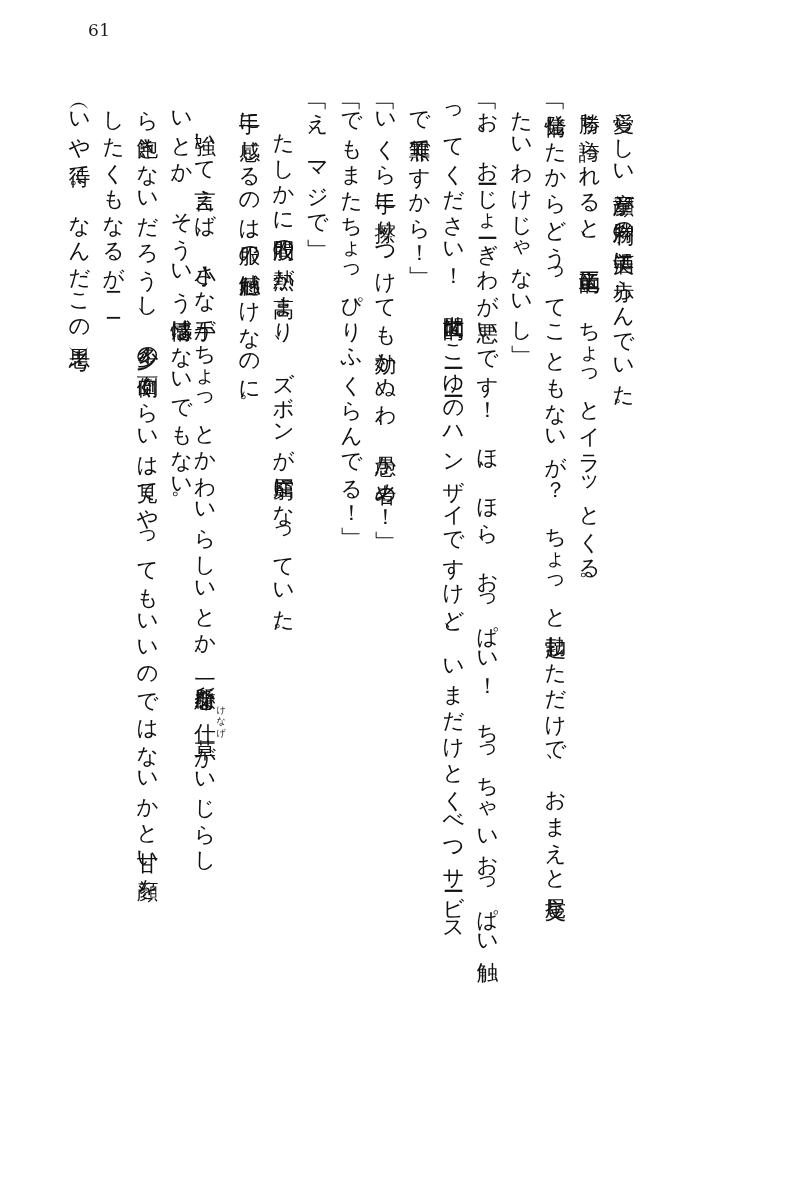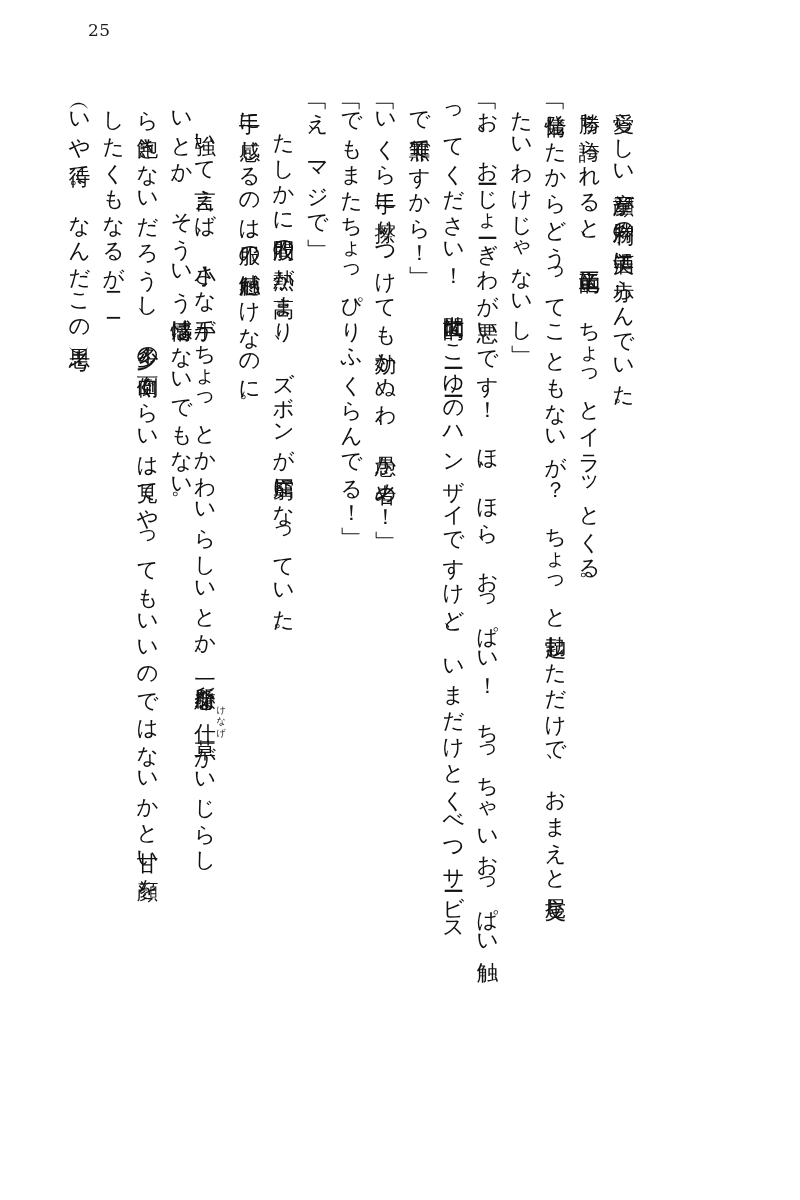--- a/index.html
+++ b/index.html
@@ -70,21 +70,21 @@
     ruby-position: over;
   }
   rt {
     font-size: 9px;
     letter-spacing: 0px;
   }
 </style>
 </head>
 <body>
 
-<div class="page-number">25</div>
+<div class="page-number">61</div>
 
 <div class="text-block" id="text-block">
     <div class="column">（いや待て。なんだこの思考）</div>
     <div class="column">したくもなるが──</div>
     <div class="column">ら飽きないだろうし、多少の面倒ぐらいは見てやってもいいのではないかと甘い顔を</div>
     <div class="column">いとか、そういう感情はないでもない。</div>
     <div class="column indent-1">強いて言えば、小さな手がちょっとかわいらしいとか、一所懸命な<span class="ruby-wrap"><ruby>仕草<rt>けなげ</rt></ruby></span>がいじらし</div>
     <div class="column">手に感じるのは服の感触だけなのに。</div>
     <div class="column indent-1">たしかに股間の熱が高まり、ズボンが窮屈になっていた。</div>
     <div class="column">「え、マジで」</div>

